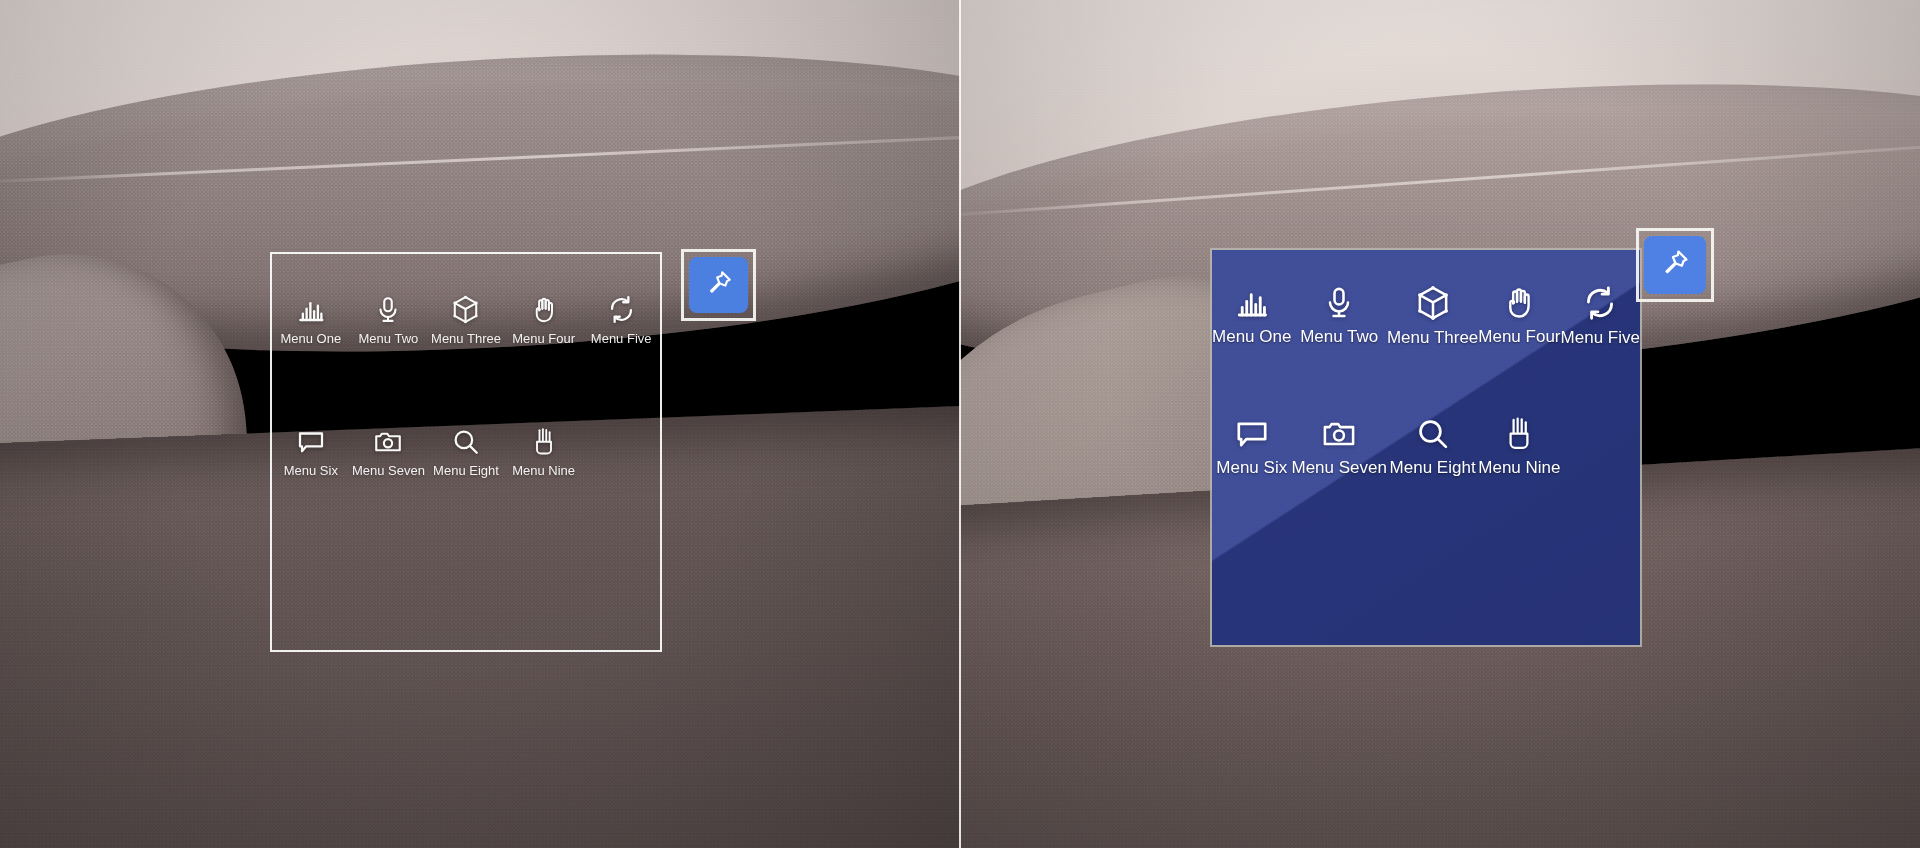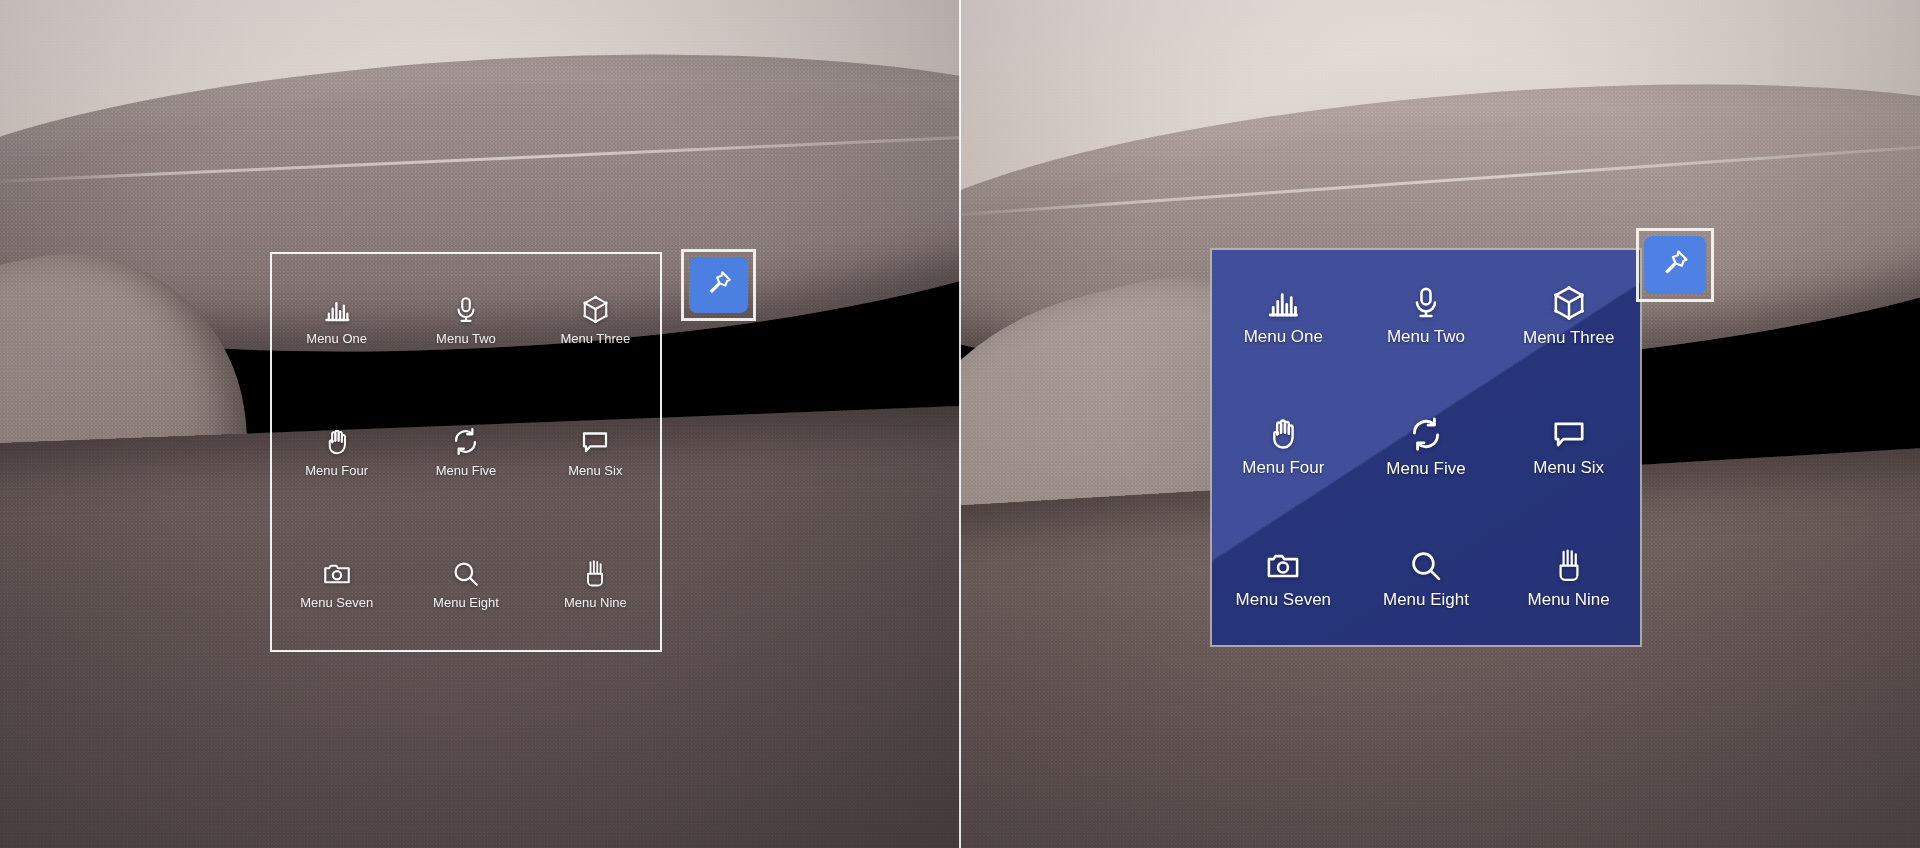--- a/index.html
+++ b/index.html
@@ -79,21 +79,21 @@
 
   
   .menu.filled{background:#2e3d8f;box-shadow:0 0 0 2px rgba(185,182,178,.85);}
   .menu.filled::before{content:"";position:absolute;inset:0;
       background:linear-gradient(147deg, rgba(255,255,255,.085) 0%, rgba(255,255,255,.085) 46%, rgba(0,0,0,.16) 46.4%, rgba(0,0,0,.19) 100%);}
   .menu.filled::after{content:"";position:absolute;inset:0;pointer-events:none;opacity:.30;
       background-image:repeating-linear-gradient(48deg, rgba(255,255,255,.09) 0 1px, rgba(0,0,0,.09) 1px 2px);
       background-size:4px 4px;mix-blend-mode:overlay;}
 
   .grid{position:absolute;inset:0;display:grid;
-        grid-template-columns:repeat(3,1fr);grid-template-rows:repeat(3,1fr);
+        grid-template-columns:repeat(5,1fr);grid-template-rows:repeat(3,1fr);
         z-index:3;}
   .cell{display:flex;flex-direction:column;align-items:center;justify-content:center;gap:6px;}
   .cell .ico{display:block;}
   .cell .ico svg{display:block;}
   .cell .lbl{color:#fff;white-space:nowrap;text-shadow:0 1px 2px rgba(0,0,0,.55);}
 
   
   .left .cell .lbl{font-size:13px;opacity:.92;text-shadow:0 1px 3px rgba(0,0,0,.40);}
   .left .cell .ico svg{opacity:.97;filter:drop-shadow(0 1px 2px rgba(0,0,0,.40));}
   .right .cell .lbl{font-size:17px;font-weight:400;}

